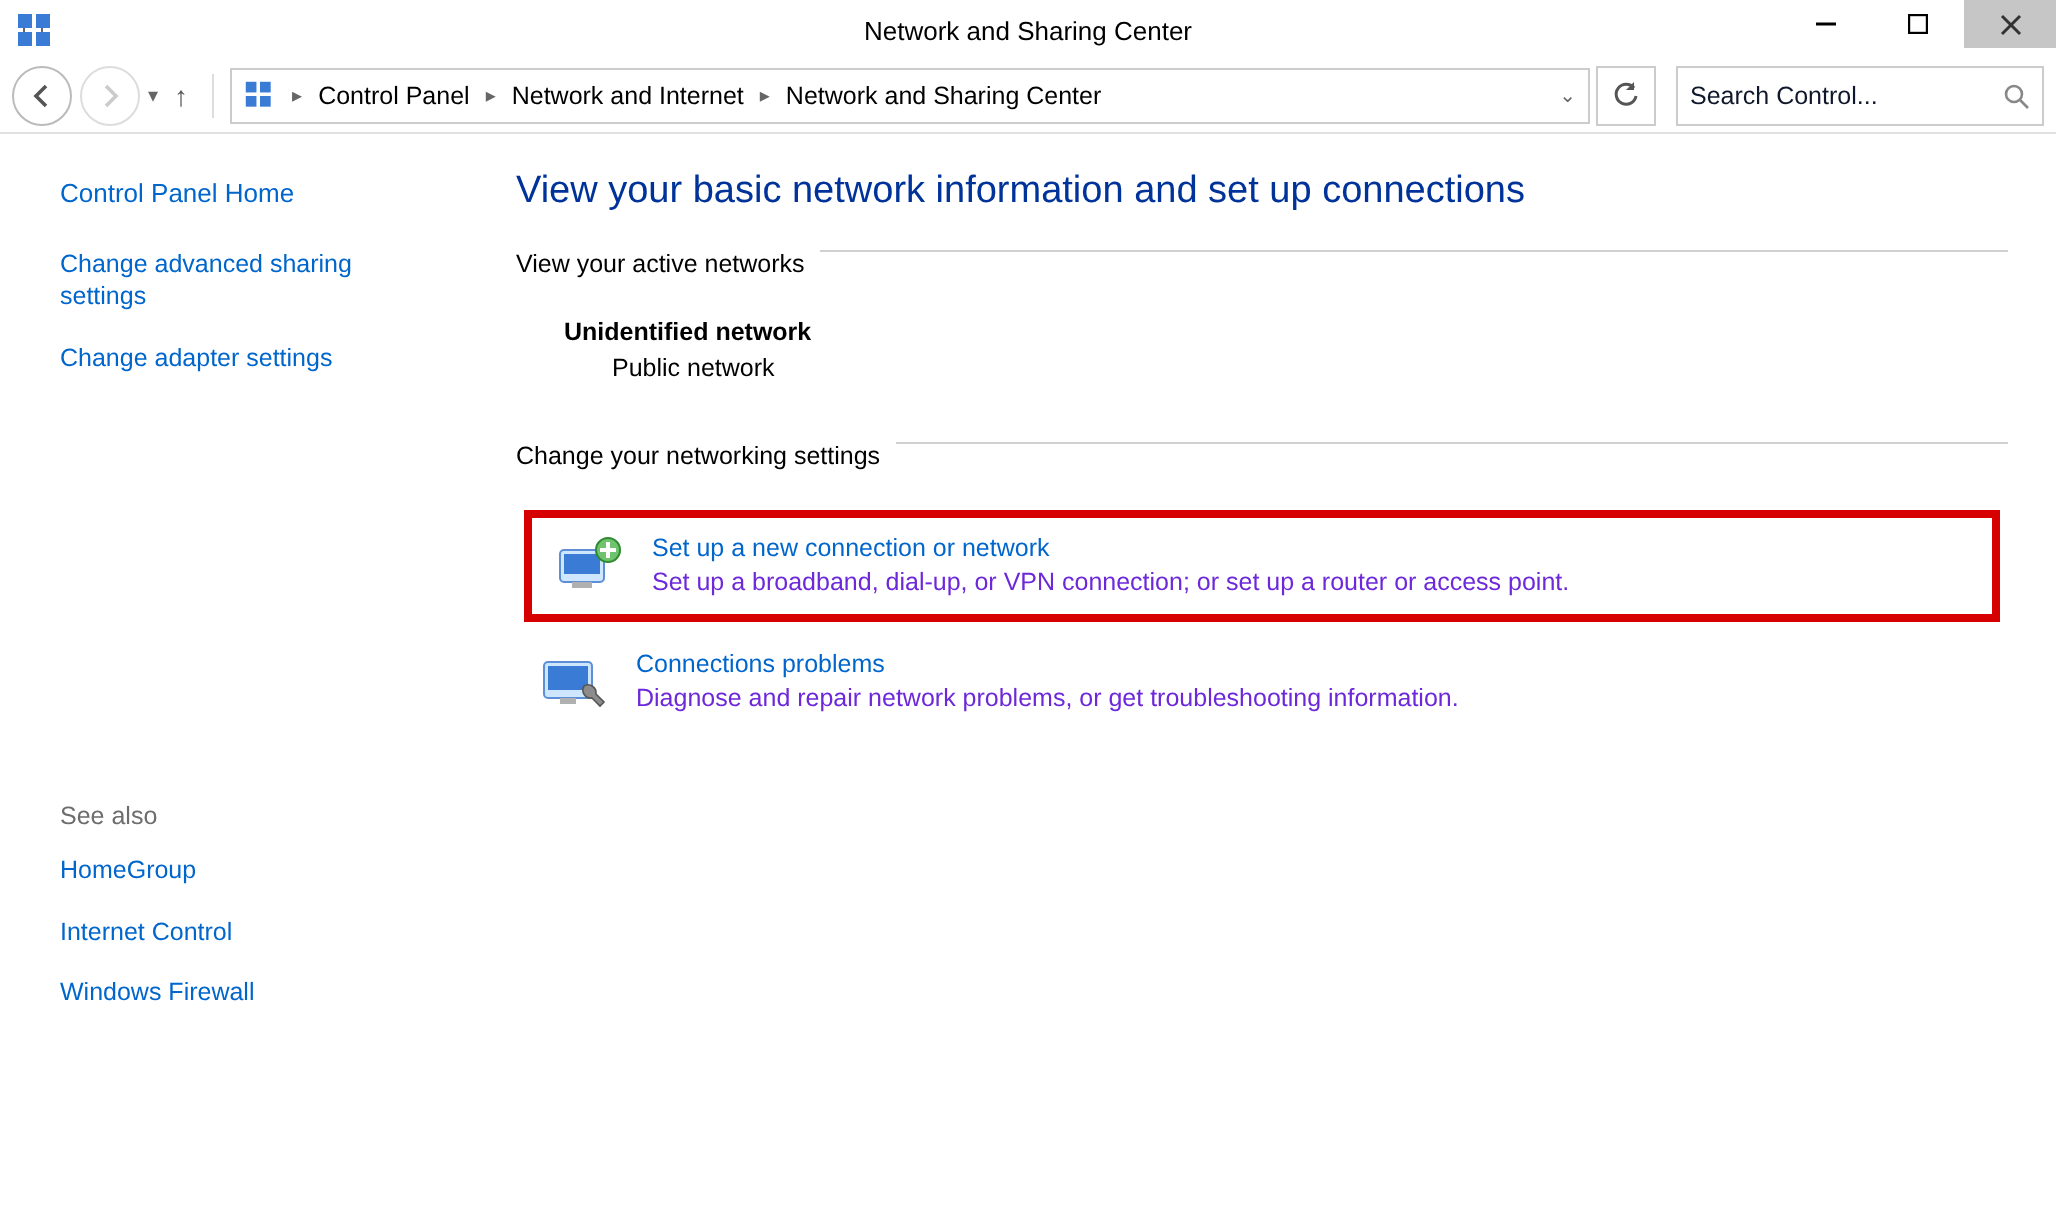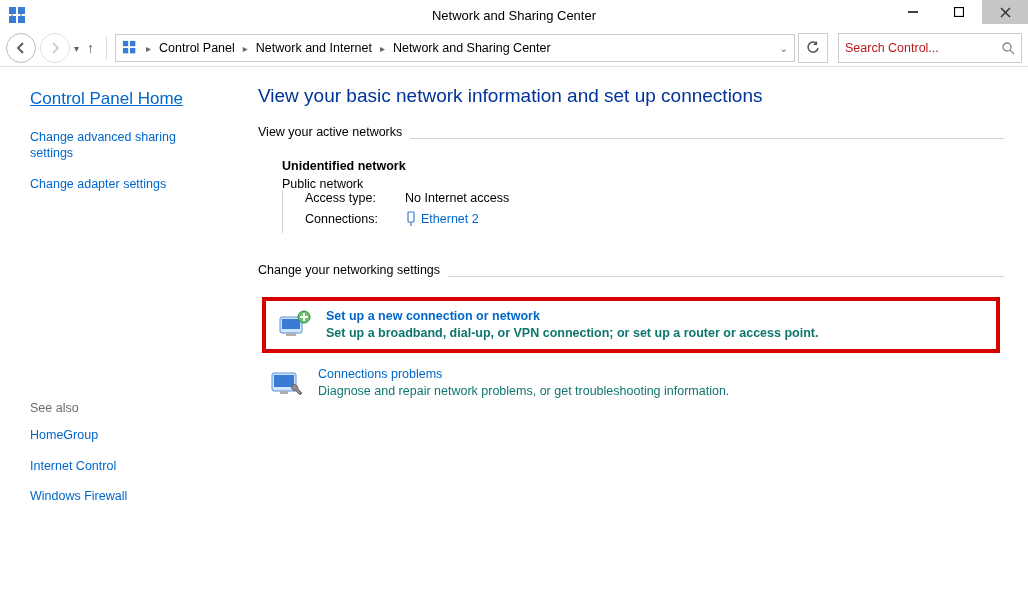--- a/index.html
+++ b/index.html
@@ -92,21 +92,21 @@
     border: 1px solid #ccc;
     display: flex; align-items: center; justify-content: center;
     margin-left: -1px;
   }
   .searchbox {
     width: 170px; height: 28px;
     border: 1px solid #ccc;
     margin-left: 6px;
     display: flex; align-items: center;
     padding: 0 6px;
-    color: #b91c1c;
+    color: #0f172a;
     justify-content: space-between;
   }
   .body {
     display: flex;
     height: calc(100% - 66px);
   }
   .sidebar {
     width: 234px;
     padding: 22px 16px 16px 30px;
     box-sizing: border-box;
@@ -114,43 +114,42 @@
     flex-direction: column;
   }
   .link {
     color: #0066cc;
     margin-bottom: 14px;
     line-height: 1.3;
     cursor: pointer;
   }
   .side-header {
     color: #0066cc;
-    font-size: 17px;
+    font-size: 13px;
     margin-bottom: 20px;
-    text-decoration: underline;
   }
   .side-flex { flex: 1; }
   .see-also {
     color: #6d6d6d;
     margin-bottom: 12px;
   }
   .main {
     flex: 1;
     padding: 18px 24px 16px 24px;
     box-sizing: border-box;
   }
   .main-heading {
     color: #003399;
     font-size: 19px;
     font-weight: 400;
     margin: 0 0 18px 0;
   }
   .section-label {
     display: flex;
-    align-items: flex-end;
+    align-items: flex-start;
     gap: 8px;
     margin-bottom: 20px;
   }
   .section-label .line {
     flex: 1;
     height: 1px;
     background: #d0d0d0;
   }
   .network-row {
     display: flex;
@@ -169,32 +168,31 @@
   .net-right .lbl { display: inline-block; width: 100px; }
   .task-item {
     display: flex;
     padding: 8px 10px;
     gap: 14px;
     align-items: flex-start;
   }
   .task-item.highlight {
     border: 4px solid #d60000;
     margin: 6px 4px 6px 4px;
-    font-weight: bold;
   }
   .task-icon {
     width: 36px; height: 32px;
     flex-shrink: 0;
   }
   .task-text .title {
     color: #0066cc;
     margin-bottom: 3px;
   }
   .task-text .desc {
-    color: #0f766e;
+    color: #6d28d9;
   }
   svg { display: block; }
 </style>
 </head>
 <body>
 
 <div class="window">
 
   <div class="titlebar">
     <span class="app-icon">
@@ -295,37 +293,21 @@
       <h1 class="main-heading">View your basic network information and set up connections</h1>
 
       <div class="section-label">
         <span>View your active networks</span>
         <div class="line"></div>
       </div>
 
       <div class="network-row">
         <div class="net-left">
           <div><b>Unidentified network</b></div>
-          <div style="margin-top:4px;">Public network</div>
-        </div>
-        <div class="net-right">
-          <div class="row">
-            <span class="lbl">Access type:</span>
-            <span>No Internet access</span>
-          </div>
-          <div class="row">
-            <span class="lbl">Connections:</span>
-            <span style="margin-right:4px;">
-              <svg width="12" height="16">
-                  <rect x="3" y="1" width="6" height="10" rx="1" fill="none" stroke="#3a7bd5" stroke-width="1.2"></rect>
-                  <line x1="6" y1="11" x2="6" y2="15" stroke="#3a7bd5" stroke-width="1.2"></line>
-                </svg>
-            </span>
-            <span class="link" style="margin:0;">Ethernet 2</span>
-          </div>
+          <div style="margin-top:4px;margin-left:24px;">Public network</div>
         </div>
       </div>
 
       <div class="section-label">
         <span>Change your networking settings</span>
         <div class="line"></div>
       </div>
 
       <div class="task-item highlight">
         <div class="task-icon">

